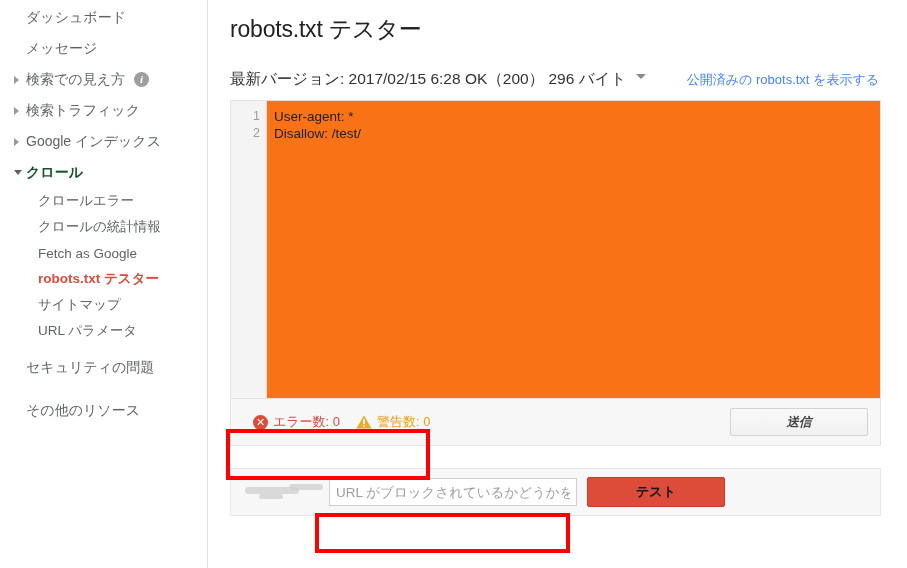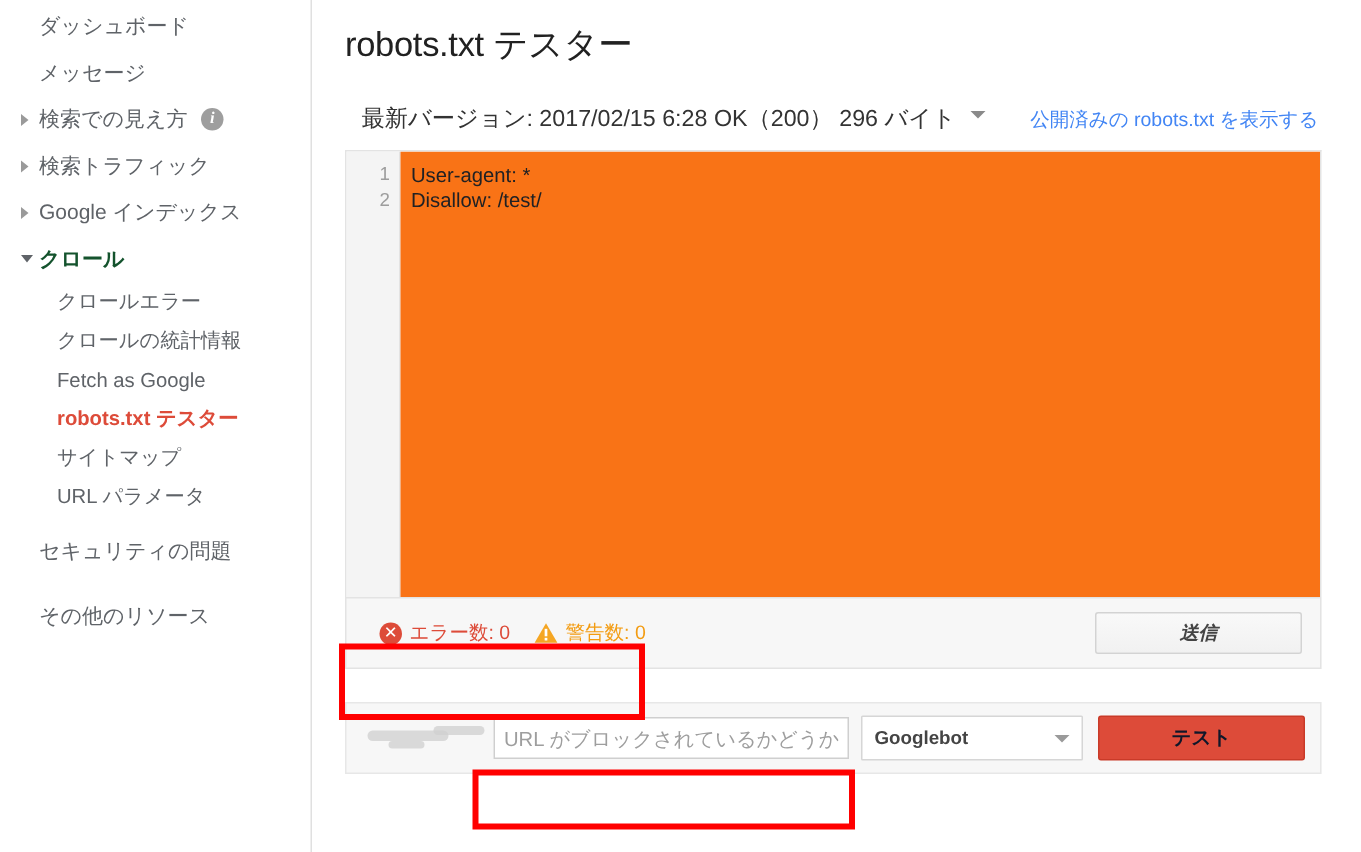--- a/index.html
+++ b/index.html
@@ -120,21 +120,20 @@
   .subtitle a {
     color: #4285f4;
     text-decoration: none;
     margin-left: 6px;
   }
 
   .version-row {
     display: flex;
     align-items: baseline;
     margin-top: 24px;
-    margin-left: 11px;
   }
   .version-text {
     font-size: 15.5px;
     color: #333;
     white-space: nowrap;
   }
   .caret {
     display: inline-block;
     margin-left: 10px;
     width: 0; height: 0;
@@ -471,24 +470,20 @@
       <button class="submit-btn">送信</button>
     </div>
 
     <div class="test-bar">
       <div class="domain-redacted">
         <span class="smear" style="left:2px; top:4px; width:54px; height:7px;"></span>
         <span class="smear" style="left:46px; top:1px; width:34px; height:6px;"></span>
         <span class="smear" style="left:16px; top:11px; width:24px; height:5px;"></span>
       </div>
       <input class="url-input" type="text" placeholder="URL がブロックされているかどうかをテ" style="">
-      <div class="bot-select">
-        <span>Googlebot</span>
-        <span class="sel-caret"></span>
-      </div>
       <button class="test-btn">テスト</button>
     </div>
 
   </main>
 
   <div class="annot" id="annot-errors"></div>
   <div class="annot" id="annot-url"></div>
 
 </div>
 

